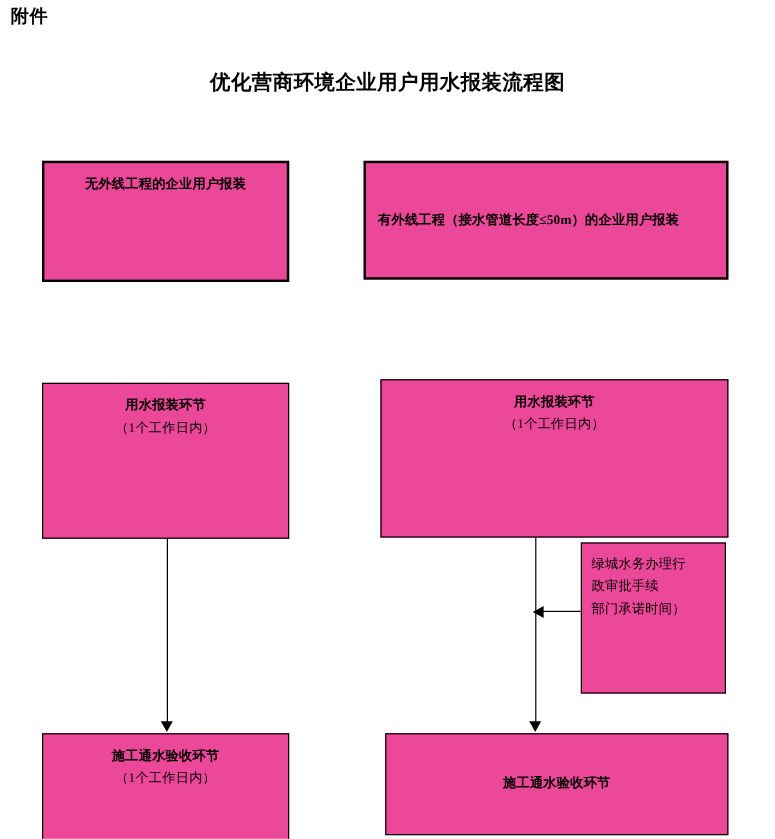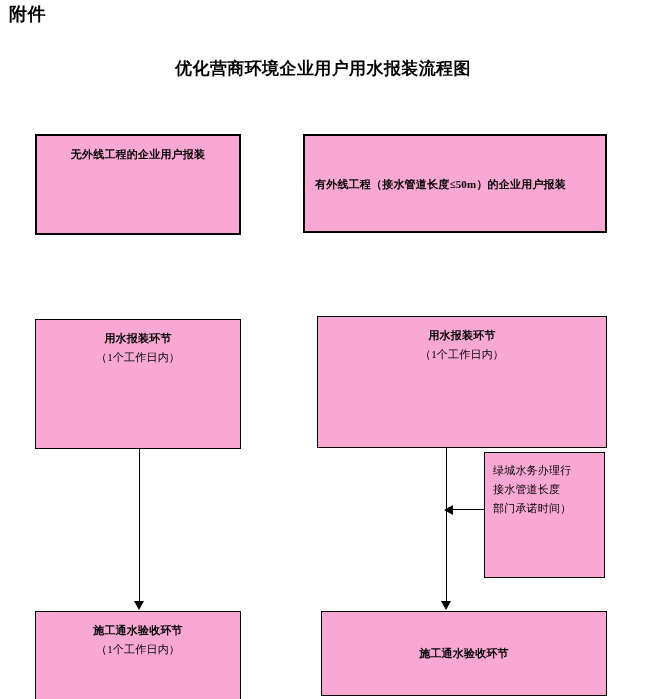--- a/index.html
+++ b/index.html
@@ -21,21 +21,21 @@
     left: 0; top: 0;
     width: 646px;
     height: 699px;
   }
 
   
   .attach-label {
     position: absolute;
     left: 9px;
     top: 3px;
-    font-size: 18px;
+    font-size: 15px;
     font-weight: bold;
     letter-spacing: 0.5px;
     line-height: 22px;
     white-space: nowrap;
   }
   .doc-title {
     position: absolute;
     left: 0;
     top: 57px;
     width: 646px;
@@ -44,21 +44,21 @@
     font-weight: bold;
     letter-spacing: 0.4px;
     line-height: 24px;
     white-space: nowrap;
   }
 
   
   .flow-box {
     position: absolute;
     box-sizing: border-box;
-    background: #f9a8d4;
+    background: #ec4899;
     border: 1px solid #000000;
   }
   .flow-box.thick { border-width: 2px; }
 
   .box-text {
     font-size: 11px;
     line-height: 19px;
     letter-spacing: 0.2px;
   }
   .box-text.bold { font-weight: bold; }
@@ -150,21 +150,21 @@
 
   <div class="v-line" style="left:446px; top:448px; height:155px;"></div>
   <div class="arrow-down" style="left:441px; top:601px;"></div>
 
   <div class="h-line" style="left:452px; top:509px; width:32px;"></div>
   <div class="arrow-left" style="left:444px; top:505px;"></div>
 
   <div class="flow-box" style="left:484px; top:452px; width:121px; height:126px;">
     <div class="pad-mid" style="padding-top:8px;">
       <div class="box-text left">绿城水务办理行</div>
-      <div class="box-text left">接水管道长度</div>
+      <div class="box-text left">政审批手续</div>
       <div class="box-text left">部门承诺时间）</div>
     </div>
   </div>
 
   <div class="flow-box" style="left:321px; top:611px; width:286px; height:85px;">
     <div class="vcenter">
       <div class="box-text bold center">施工通水验收环节</div>
     </div>
   </div>
 

